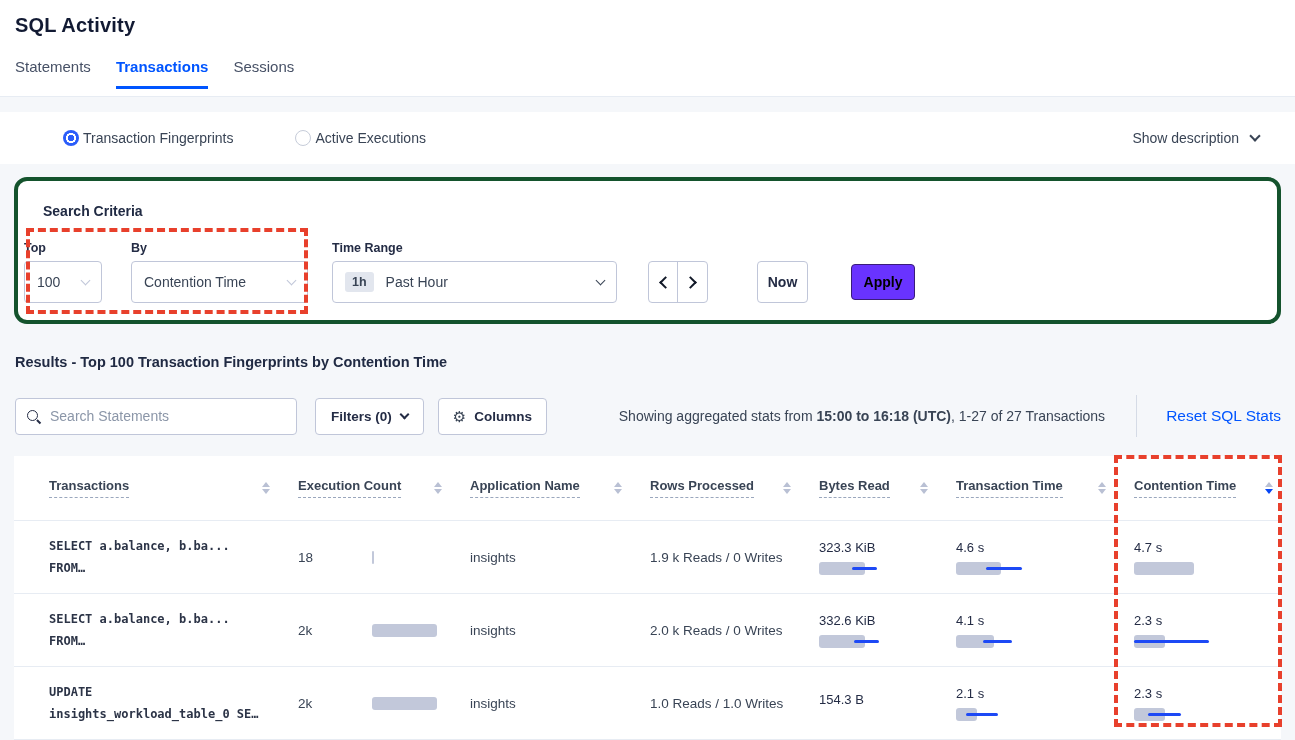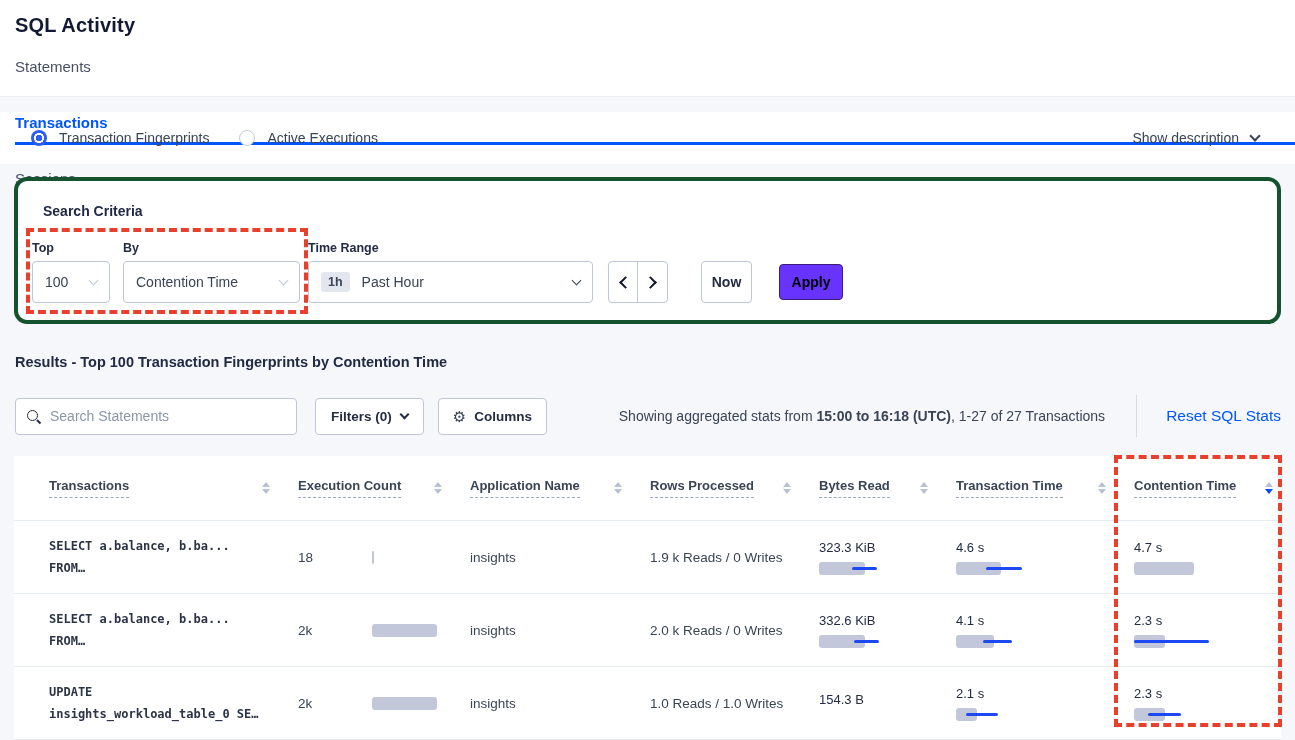--- a/index.html
+++ b/index.html
@@ -3,38 +3,38 @@
 <meta charset="utf-8">
 <style>
   * { margin:0; padding:0; box-sizing:border-box; }
   html,body { width:1295px; height:740px; overflow:hidden; }
   body { font-family:"Liberation Sans","DejaVu Sans",sans-serif; background:#f5f7fa; color:#394455; }
   #app { position:relative; width:1295px; height:740px; background:#f5f7fa; }
 
   
   .top-header { background:#fff; height:97px; border-bottom:1px solid #e7ecf3; }
   .page-title { padding:14px 0 0 15px; font-size:20px; font-weight:700; color:#121a33; letter-spacing:.2px; }
-  .tabs { display:flex; gap:25px; margin:21px 0 0 15px;flex-direction:column; }
+  .tabs { display:flex; gap:25px; margin:21px 0 0 15px; }
   .tab { font-size:15px; color:#475166; padding-bottom:11px; cursor:pointer; border-bottom:3px solid transparent; }
   .tab.active { color:#0055ff; font-weight:600; border-bottom-color:#0055ff; }
 
   
   .toggle-bar { background:#fff; height:52px; margin-top:15px; display:flex; align-items:center; padding:0 36px 0 31px; }
-  .radio-opt { display:flex; align-items:center; gap:12px; margin-right:30px; cursor:pointer; }
+  .radio-opt { display:flex; align-items:center; gap:4px; margin-right:30px; cursor:pointer;margin-left:32px; }
   .radio { width:16px; height:16px; border-radius:50%; flex:0 0 16px; }
   .radio.sel { background:radial-gradient(circle,#2b5dfa 0 3.2px,#fff 3.4px 5px,#2b5dfa 5.2px); }
   .radio.unsel { background:#fff; border:1px solid #c6ccd9; }
   .radio-label { font-size:14px; color:#394455; }
   .show-desc { margin-left:auto; display:flex; align-items:center; gap:12px; font-size:14px; color:#394455; cursor:pointer; }
   .chev { width:8px; height:8px; border-right:2px solid #394455; border-bottom:2px solid #394455; transform:rotate(45deg); margin-top:-4px; }
 
   
   .criteria-card { position:relative; background:#fff; border:4px solid #14532d; border-radius:13px; margin:13px 14px 0; height:147px; }
   .criteria-heading { padding:22px 0 0 25px; font-size:14px; font-weight:700; color:#202a43; }
-  .fields { display:flex; align-items:flex-end; margin:22px 0 0 14px; }
+  .fields { display:flex; align-items:flex-end; margin:22px 0 0 6px;gap:16px; }
   .fgroup { display:flex; flex-direction:column; }
   .flabel { font-size:12.5px; font-weight:700; color:#242c45; margin-bottom:6px; }
   .select { height:42px; border:1px solid #c0c6d9; border-radius:4px; background:#fff; display:flex; align-items:center; padding:0 12px; font-size:14px; color:#394455; cursor:pointer; }
   .select .schev { margin-left:auto; width:7px; height:7px; border-right:1.6px solid #c0c6d9; border-bottom:1.6px solid #c0c6d9; transform:rotate(45deg); margin-top:-3px; }
   .sel-top { width:78px; }
   .sel-by { width:177px; margin-left:13px; }
   .tr-group { margin-left:8px; }
   .sel-time { width:285px; }
   .badge-1h { background:#e2e6ee; border-radius:3px; padding:3px 7px; font-size:12.5px; font-weight:700; color:#394455; margin-right:12px; }
   .sel-time .schev { border-color:#394455; }

